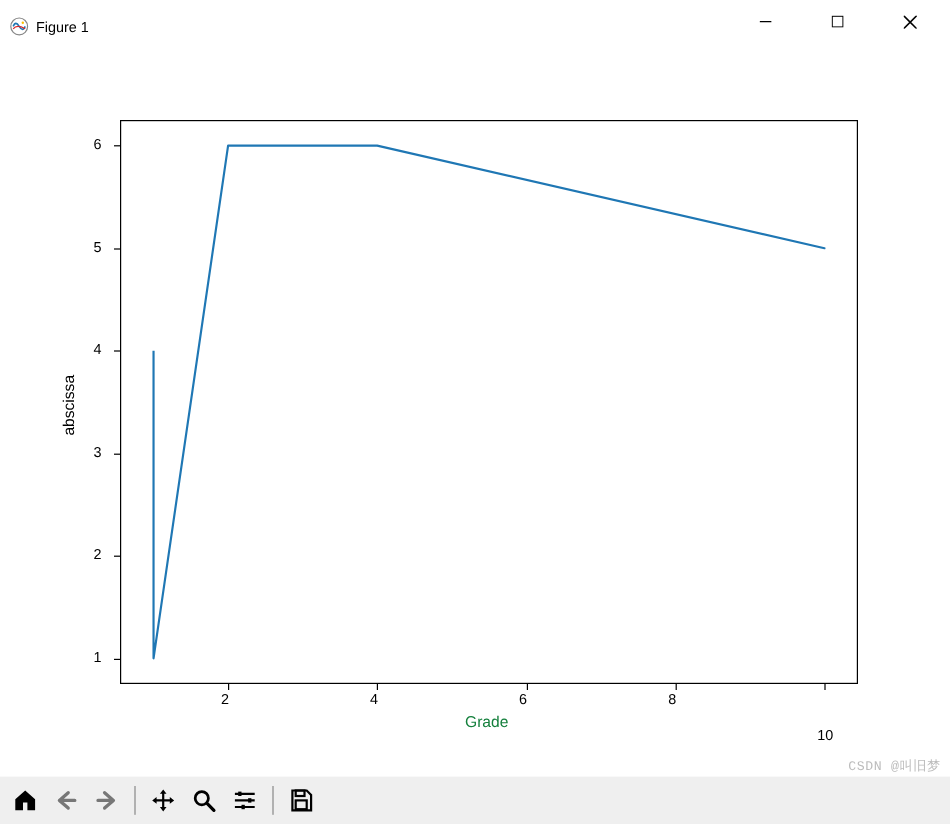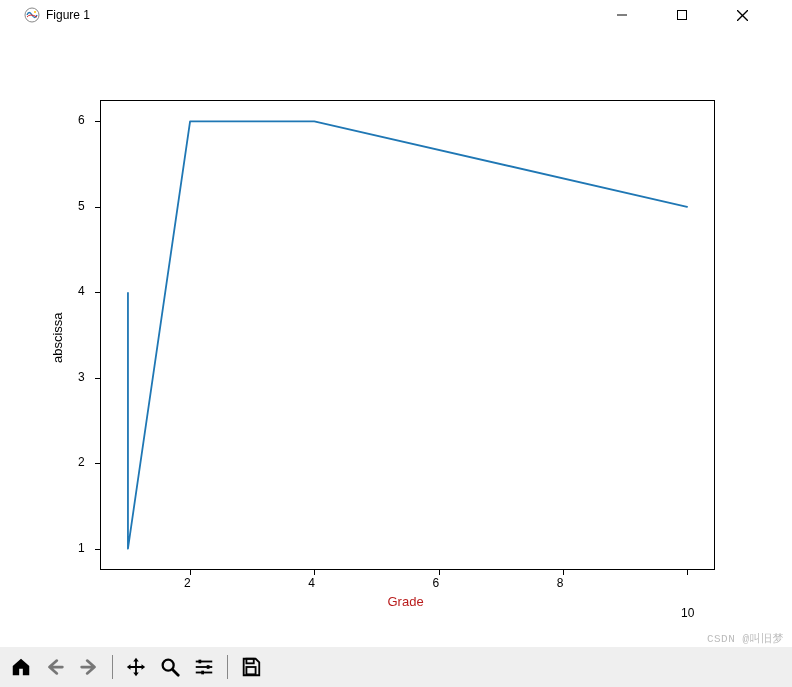--- a/index.html
+++ b/index.html
@@ -10,22 +10,22 @@
     font-family: "Segoe UI", Arial, sans-serif;
     font-size: 12px;
     background: #fff;
     position: relative;
     overflow: hidden;
   }
   
   .titlebar {
     height: 30px;
     display: flex;
-    align-items: center;
-    padding: 0 24px;
+    align-items: flex-end;
+    padding: 0 8px;
     background: #fff;
   }
   .titlebar .app-icon {
     width: 16px; height: 16px;
     margin-right: 6px;
     display: flex; align-items: center; justify-content: center;
   }
   .titlebar .title { font-size: 12px; color: #000; }
   .win-controls {
     margin-left: auto;
@@ -46,21 +46,21 @@
     background: #fff;
   }
   .plot-box {
     position: absolute;
     border: 1px solid #000;
     box-sizing: border-box;
   }
   .axis-label {
     position: absolute;
     font-size: 13px;
-    color: #b91c1c;
+    color: #15803d;
   }
   .tick-label {
     position: absolute;
     font-size: 12px;
     color: #000;
   }
   .ylabel {
     position: absolute;
     transform: rotate(-90deg);
     transform-origin: left top;

